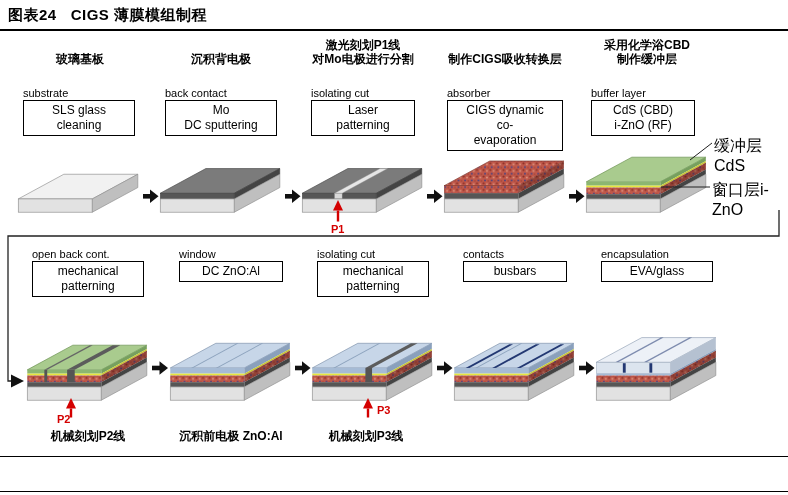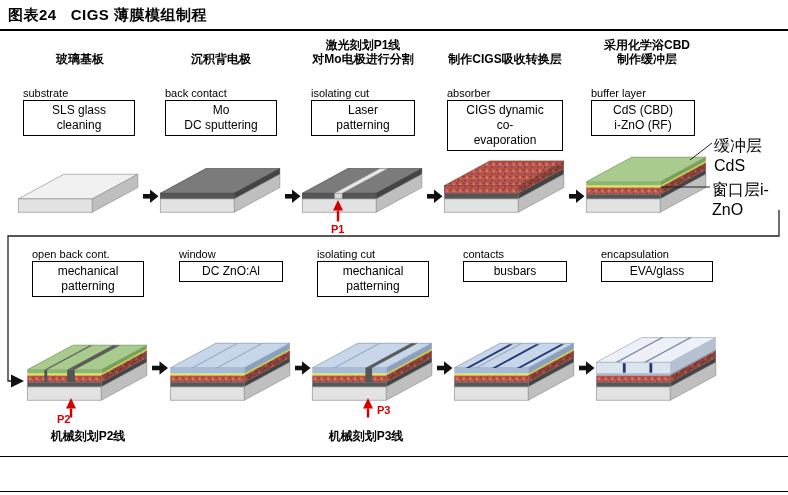--- a/index.html
+++ b/index.html
@@ -297,18 +297,19 @@
       <polygon points="368,398 363,408.5 373,408.5"></polygon>
         <rect x="366.8" y="408.5" width="2.4" height="9"></rect>
     </g>
   </svg>
 
   <div class="marker-label" style="left:331px;top:223px">P1</div>
   <div class="marker-label" style="left:57px;top:413px">P2</div>
   <div class="marker-label" style="left:377px;top:404px">P3</div>
 
   <div class="caption" style="left:3px;top:428px;width:170px">机械刻划P2线</div>
+  <div class="caption" style="left:146px;top:428px;width:170px">沉积前电极 ZnO:Al</div>
   <div class="caption" style="left:281px;top:428px;width:170px">机械刻划P3线</div>
 
   <div class="footer-rule-top"></div>
   <div class="footer-rule-bottom"></div>
 
 </div>
 
 </body></html>

